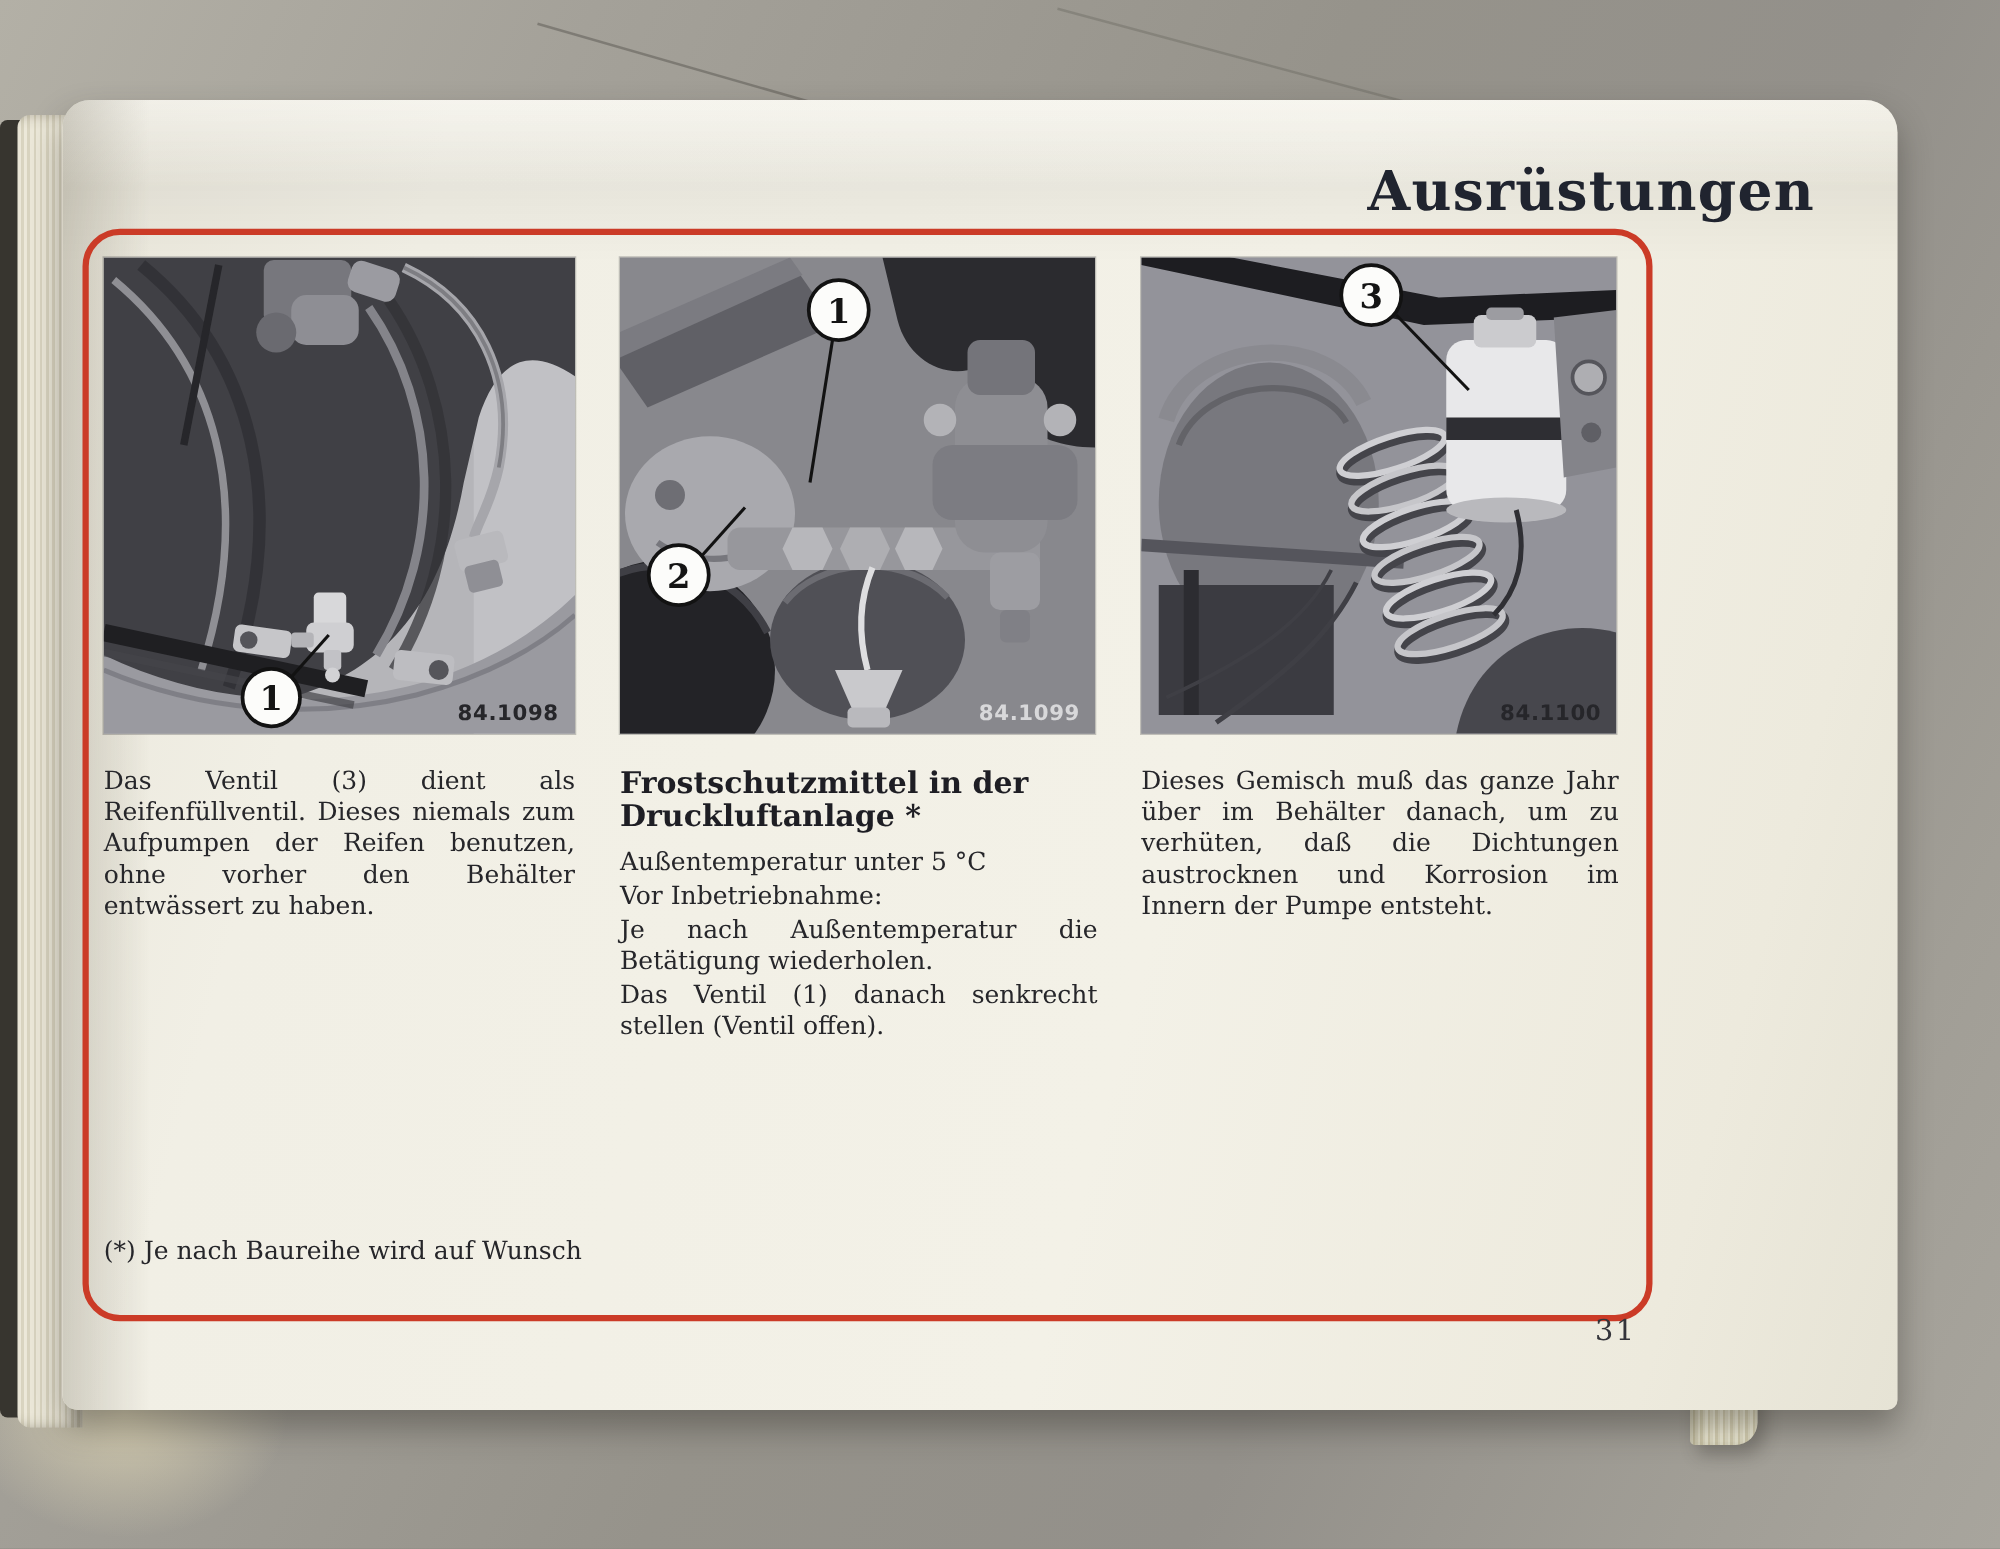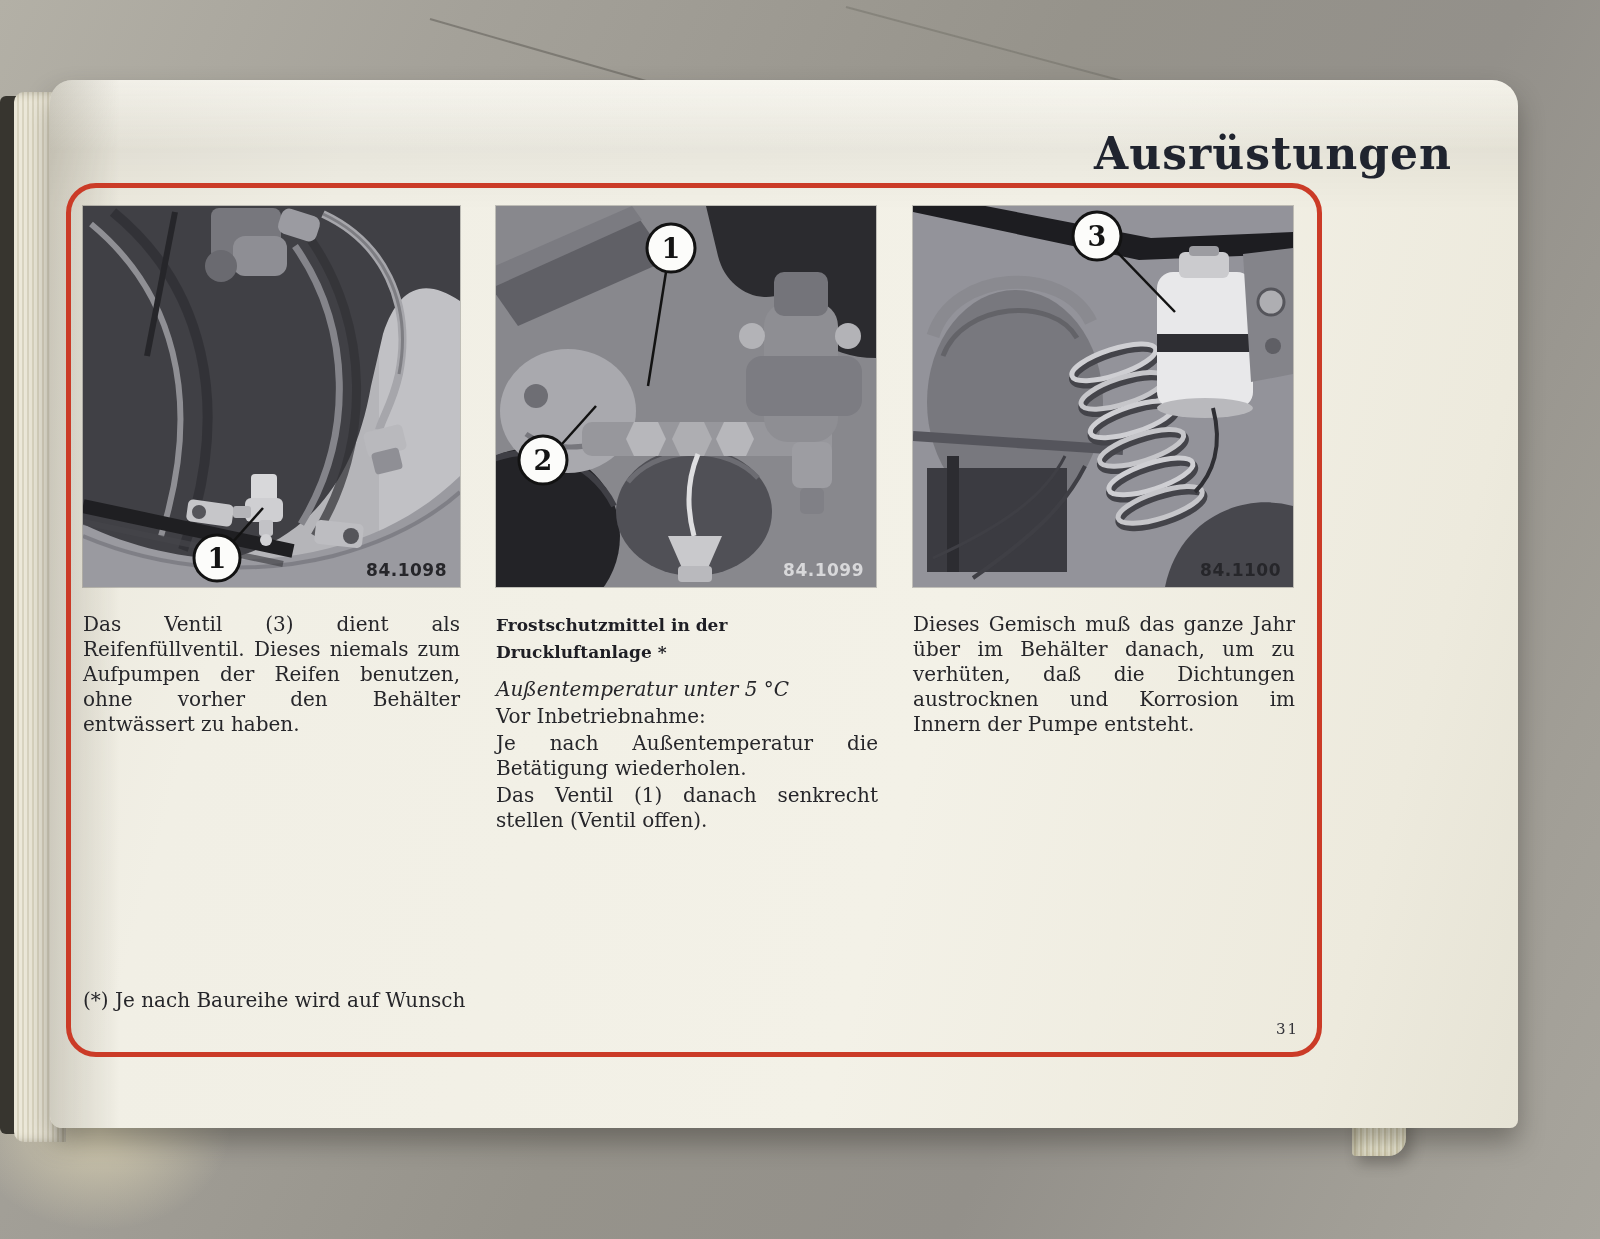--- a/index.html
+++ b/index.html
@@ -24,39 +24,39 @@
   
   .page{position:absolute;left:50px;top:80px;width:1468px;height:1048px;
         background:linear-gradient(105deg,#e9e6da 0%,#f1efe5 18%,#f3f1e7 60%,#edeadd 88%,#e6e3d5 100%);
         border-radius:22px 26px 8px 12px;
         box-shadow:0 14px 26px rgba(40,38,32,.38);}
   .page::before{content:"";position:absolute;inset:0;border-radius:inherit;pointer-events:none;
         background:linear-gradient(90deg,rgba(110,104,86,.25),rgba(110,104,86,0) 70px),
                    linear-gradient(180deg,rgba(255,255,255,.35),rgba(0,0,0,.04) 70px,rgba(0,0,0,0) 130px);}
   .title{position:absolute;top:48px;right:66px;margin:0;
          font-size:44px;font-weight:bold;letter-spacing:1px;color:#20242f;}
-  .page-number{position:absolute;left:1226px;top:940px;font-size:15px;color:#34343a;letter-spacing:2px;}
+  .page-number{position:absolute;left:1226px;top:972px;font-size:23px;color:#34343a;letter-spacing:2px;}
   
   .red-frame{position:absolute;left:16px;top:103px;width:1246px;height:864px;
              border:5px solid #cb3b27;border-radius:30px;}
   .photo{position:absolute;top:18px;width:377px;height:381px;margin:0;
          box-shadow:0 0 0 1px rgba(40,40,44,.25);background:#9a9a9e;overflow:hidden;}
   .ph1{left:12px;}  .ph2{left:425px;width:380px;}  .ph3{left:842px;width:380px;}
   .photo svg{display:block;width:100%;height:100%;}
   svg text{font-family:"DejaVu Sans",sans-serif;}
   .cap{font-size:17px;font-weight:bold;fill:#26262a;letter-spacing:.5px;}
   .cap.light{fill:#d8d8da;}
   .callout-num{font-family:"DejaVu Serif",serif;font-size:27px;font-weight:bold;fill:#141414;}
   
   .col{position:absolute;top:424px;width:377px;color:#26262a;
        font-size:20px;line-height:25px;text-align:justify;}
   .c1{left:12px;} .c2{left:425px;width:382px;} .c3{left:842px;width:382px;}
   .col p{margin:0 0 2px 0;}
-  .col p.gap-top{margin-top:11px;font-style:italic;}
-  .col h2{margin:0 0 11px 0;font-size:17px;line-height:27px;font-weight:bold;color:#1e1e24;text-align:left;}
+  .col p.gap-top{margin-top:11px;}
+  .col h2{margin:0 0 11px 0;font-size:24px;line-height:27px;font-weight:bold;color:#1e1e24;text-align:left;}
   .footnote{position:absolute;left:12px;top:800px;font-size:20px;color:#26262a;}
 </style>
 </head>
 <body>
 
 <div class="stage">
   <div class="desk">
     <div class="scratch s1"></div>
     <div class="scratch s2"></div>
     <div class="glow-bl"></div>

